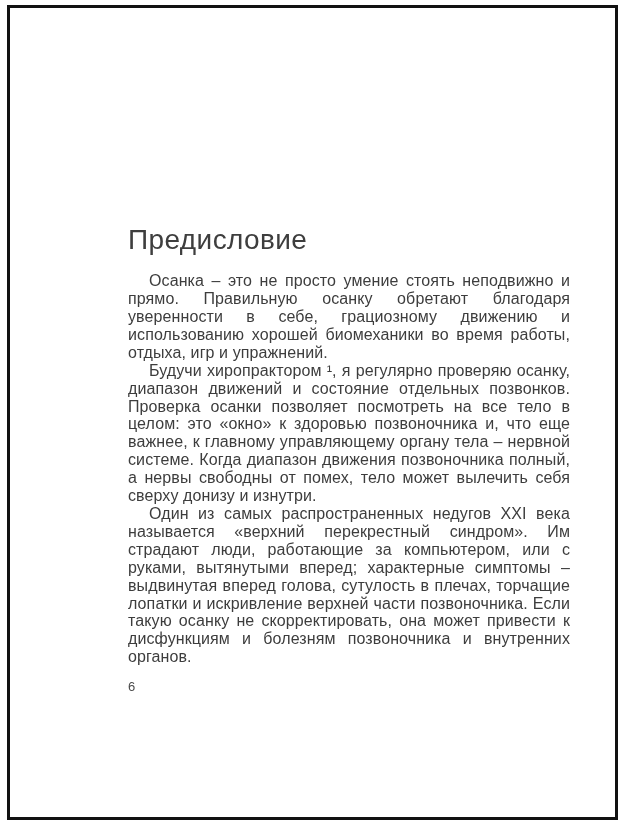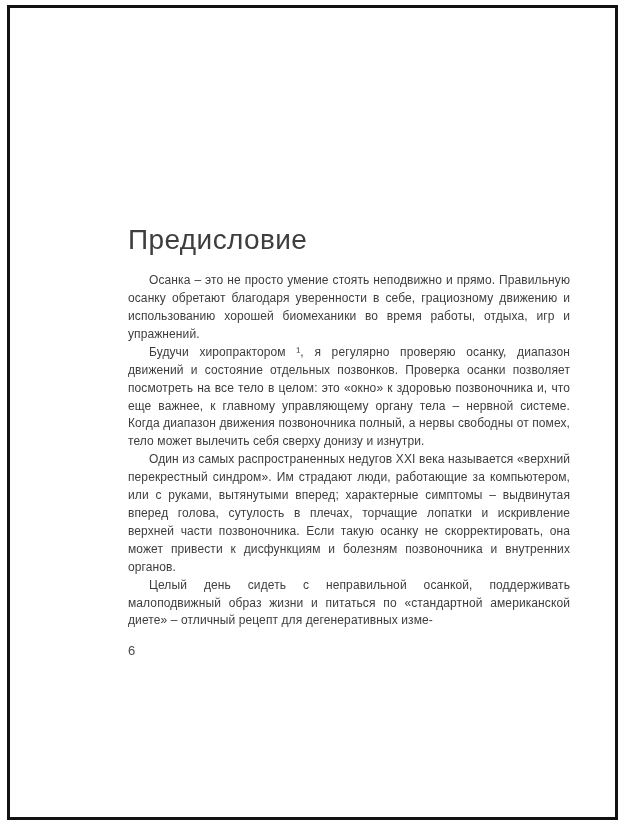--- a/index.html
+++ b/index.html
@@ -36,21 +36,21 @@
     font-weight: 400;
     color: #3e3e3e;
     letter-spacing: 0.4px;
     line-height: 1.15;
     margin-bottom: 16px;
   }
 
   .body-text { }
 
   .para {
-    font-size: 12px;
+    font-size: 16px;
     line-height: 17.9px;
     letter-spacing: 0.1px;
     text-align: justify;
     text-indent: 21px;
     color: #3d3d3d;
     hyphens: auto;
     -webkit-hyphens: auto;
   }
 
   .footnote-block {
@@ -83,20 +83,19 @@
 
 <div class="book-frame">
   <div class="page-content">
 
     <h1 class="chapter-title">Предисловие</h1>
 
     <div class="body-text">
       <p class="para">Осанка – это не просто умение стоять неподвижно и прямо. Правильную осанку обретают благодаря уверенности в себе, грациозному движению и использованию хорошей биомеханики во время работы, отдыха, игр и упражнений.</p>
       <p class="para">Будучи хиропрактором ¹, я регулярно проверяю осанку, диапазон движений и состояние отдельных позвонков. Проверка осанки позволяет посмотреть на все тело в целом: это «окно» к здоровью позвоночника и, что еще важнее, к главному управляющему органу тела – нервной системе. Когда диапазон движения позвоночника полный, а нервы свободны от помех, тело может вылечить себя сверху донизу и изнутри.</p>
       <p class="para">Один из самых распространенных недугов XXI века называется «верхний перекрестный синдром». Им страдают люди, работающие за компьютером, или с руками, вытянутыми вперед; характерные симптомы – выдвинутая вперед голова, сутулость в плечах, торчащие лопатки и искривление верхней части позвоночника. Если такую осанку не скорректировать, она может привести к дисфункциям и болезням позвоночника и внутренних органов.</p>
-      <p class="para">Целый день сидеть с неправильной осанкой, поддерживать малоподвижный образ жизни и питаться по «стандартной американской диете» – отличный рецепт для дегенеративных изме-</p>
     </div>
 
 
     <div class="page-number">6</div>
 
   </div>
 </div>
 
 </body></html>

